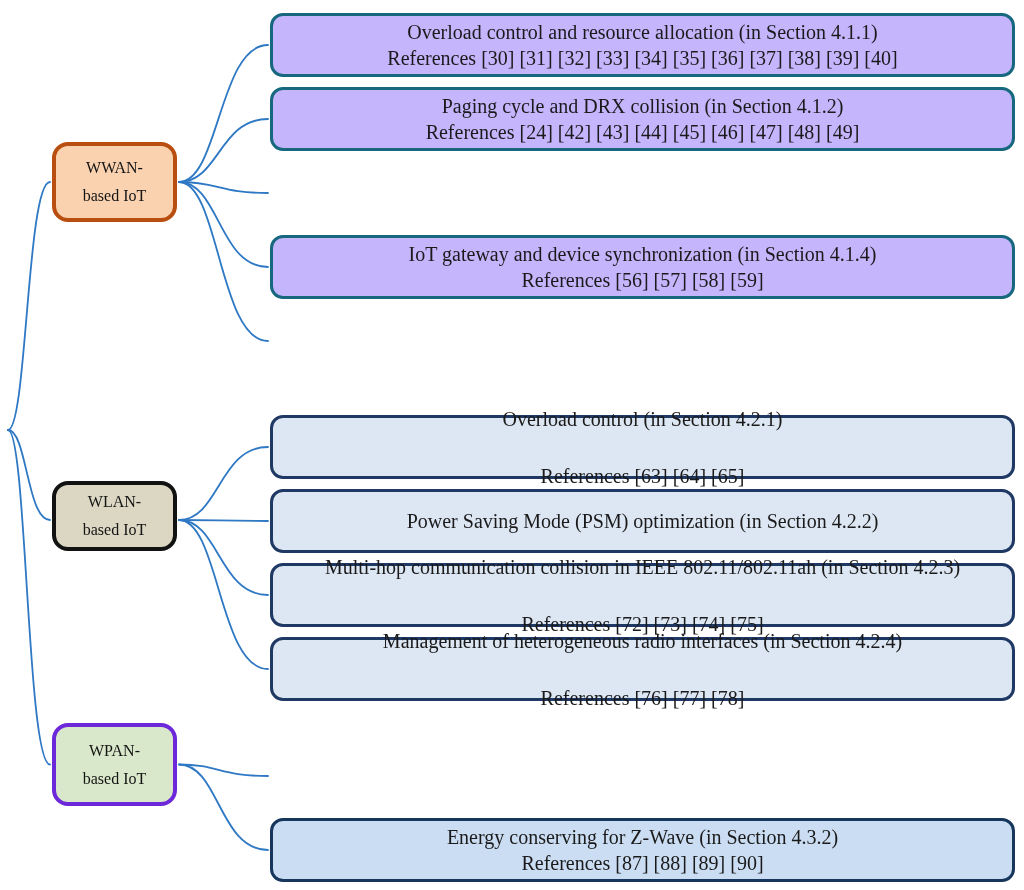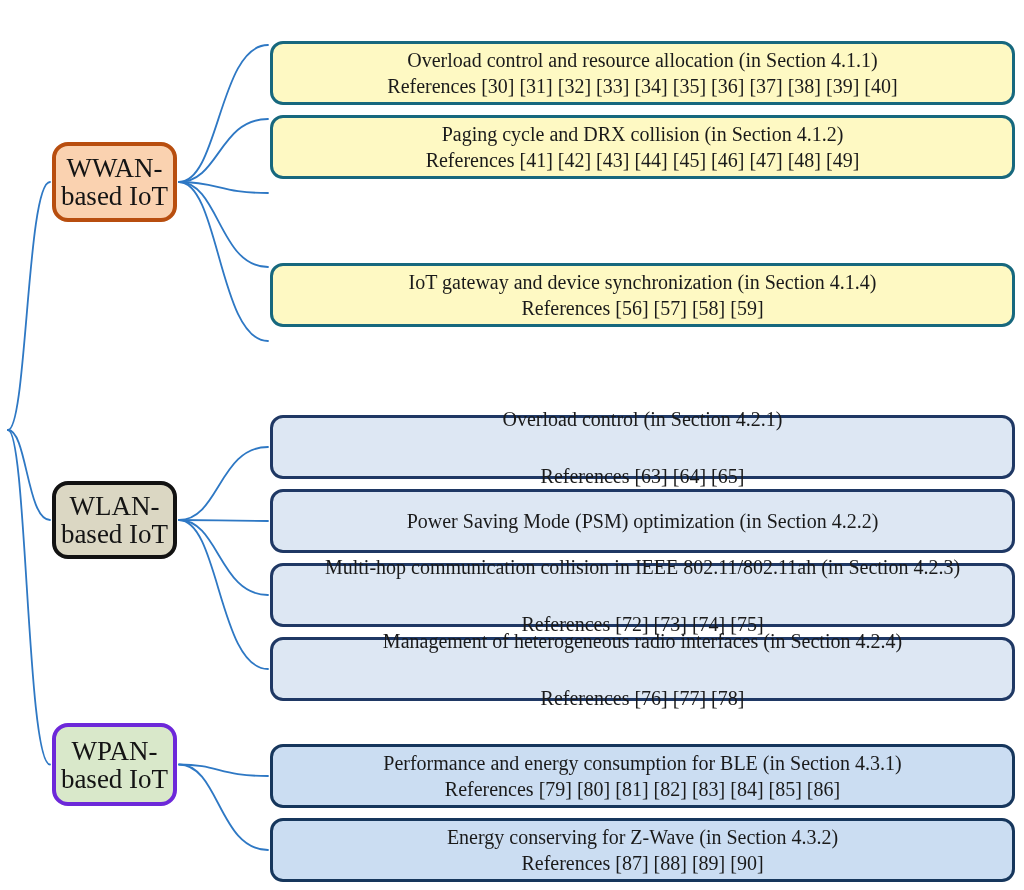--- a/index.html
+++ b/index.html
@@ -6,27 +6,27 @@
   .canvas{
     position:relative;width:1024px;height:890px;background:#ffffff;
     font-family:"Liberation Serif", serif;overflow:hidden;
   }
   #connectors{position:absolute;left:0;top:0;width:1024px;height:890px;}
   .child{
     position:absolute;left:270px;width:745px;height:64px;box-sizing:border-box;
     border-radius:13px;display:flex;flex-direction:column;justify-content:center;
     align-items:center;text-align:center;font-size:20px;line-height:26px;color:#1a1a1a;
   }
-  .child.wwan{background:#fef9c3;border:3px solid #17687e;margin-top:28px;}
+  .child.wwan{background:#c4b5fd;border:3px solid #17687e;}
   .child.wlan{background:#dde7f3;border:3px solid #1f3864;gap:31px;}
   .child.wpan{background:#cbddf2;border:3px solid #16365c;}
   .node{
     position:absolute;left:52px;width:125px;height:80px;box-sizing:border-box;
     border-radius:16px;display:flex;flex-direction:column;justify-content:center;
-    align-items:center;text-align:center;font-size:27px;line-height:28px;color:#141414;
+    align-items:center;text-align:center;font-size:16px;line-height:28px;color:#141414;
   }
   .node.wwan-node{background:#fad2b0;border:4px solid #b84e0f;}
   .node.wlan-node{background:#dbd7c3;border:4px solid #121212;}
   .node.wpan-node{background:#d9e8ca;border:4px solid #6d28d9;}
   .t{width:100%;}
 </style>
 </head>
 <body>
 
 <div class="canvas">
@@ -44,36 +44,36 @@
       <path d="M 179 520 C 219.05 520, 219.05 669, 268 669" fill="none" stroke="#2e78c4" stroke-width="1.8" stroke-linecap="round"></path>
       <path d="M 8 430 C 26.900000000000002 430, 26.900000000000002 764.5, 50 764.5" fill="none" stroke="#2e78c4" stroke-width="1.8" stroke-linecap="round"></path>
       <path d="M 179 764.5 C 219.05 764.5, 219.05 776, 268 776" fill="none" stroke="#2e78c4" stroke-width="1.8" stroke-linecap="round"></path>
       <path d="M 179 764.5 C 219.05 764.5, 219.05 850, 268 850" fill="none" stroke="#2e78c4" stroke-width="1.8" stroke-linecap="round"></path>
     </svg>
 
   <div class="node wwan-node" style="top:142px">
     <div class="t">WWAN-</div>
     <div class="t">based IoT</div>
   </div>
-  <div class="node wlan-node" style="top:481px;height:78px">
+  <div class="node wlan-node" style="top:481px;height:70px">
     <div class="t">WLAN-</div>
     <div class="t">based IoT</div>
   </div>
   <div class="node wpan-node" style="top:723px;height:83px">
     <div class="t">WPAN-</div>
     <div class="t">based IoT</div>
   </div>
 
   <div class="child wwan" style="top:13px">
     <div class="t">Overload control and resource allocation (in Section 4.1.1)</div>
     <div class="t">References [30] [31] [32] [33] [34] [35] [36] [37] [38] [39] [40]</div>
   </div>
   <div class="child wwan" style="top:87px">
     <div class="t">Paging cycle and DRX collision (in Section 4.1.2)</div>
-    <div class="t">References [41] [42] [43] [44] [45] [46] [47] [48] [49]</div>
+    <div class="t">References [24] [42] [43] [44] [45] [46] [47] [48] [49]</div>
   </div>
   <div class="child wwan" style="top:235px">
     <div class="t">IoT gateway and device synchronization (in Section 4.1.4)</div>
     <div class="t">References [56] [57] [58] [59]</div>
   </div>
 
   <div class="child wlan" style="top:415px">
     <div class="t">Overload control (in Section 4.2.1)</div>
     <div class="t">References [63] [64] [65]</div>
   </div>
@@ -82,21 +82,17 @@
   </div>
   <div class="child wlan" style="top:563px">
     <div class="t">Multi-hop communication collision in IEEE 802.11/802.11ah (in Section 4.2.3)</div>
     <div class="t">References [72] [73] [74] [75]</div>
   </div>
   <div class="child wlan" style="top:637px">
     <div class="t">Management of heterogeneous radio interfaces (in Section 4.2.4)</div>
     <div class="t">References [76] [77] [78]</div>
   </div>
 
-  <div class="child wpan" style="top:744px">
-    <div class="t">Performance and energy consumption for BLE (in Section 4.3.1)</div>
-    <div class="t">References [79] [80] [81] [82] [83] [84] [85] [86]</div>
-  </div>
   <div class="child wpan" style="top:818px">
     <div class="t">Energy conserving for Z-Wave (in Section 4.3.2)</div>
     <div class="t">References [87] [88] [89] [90]</div>
   </div>
 </div>
 
 </body></html>

